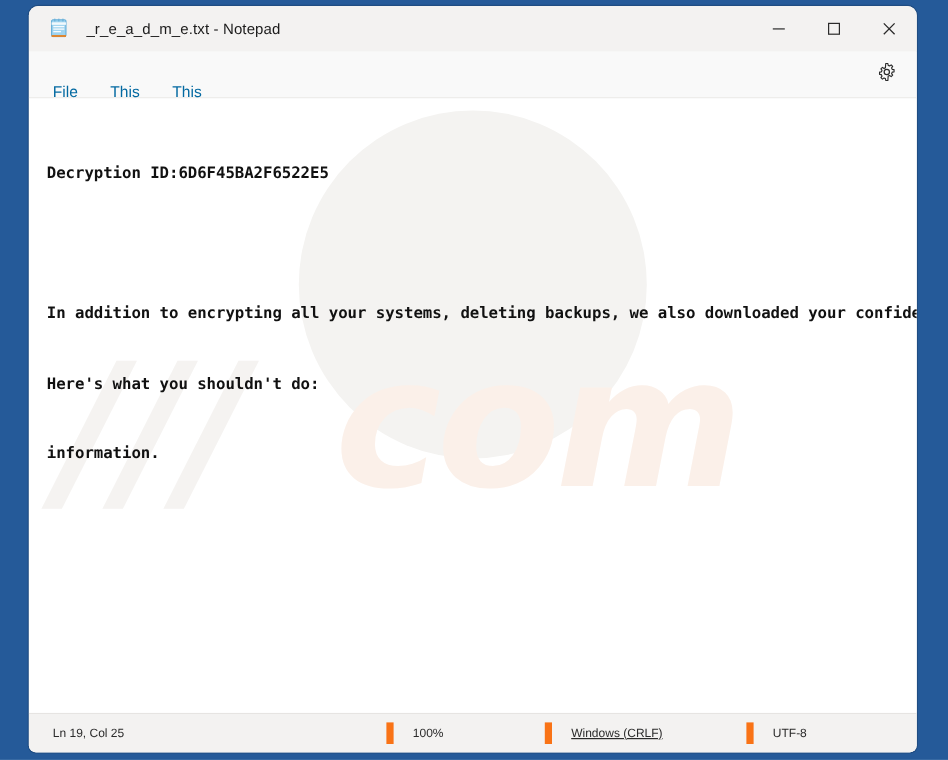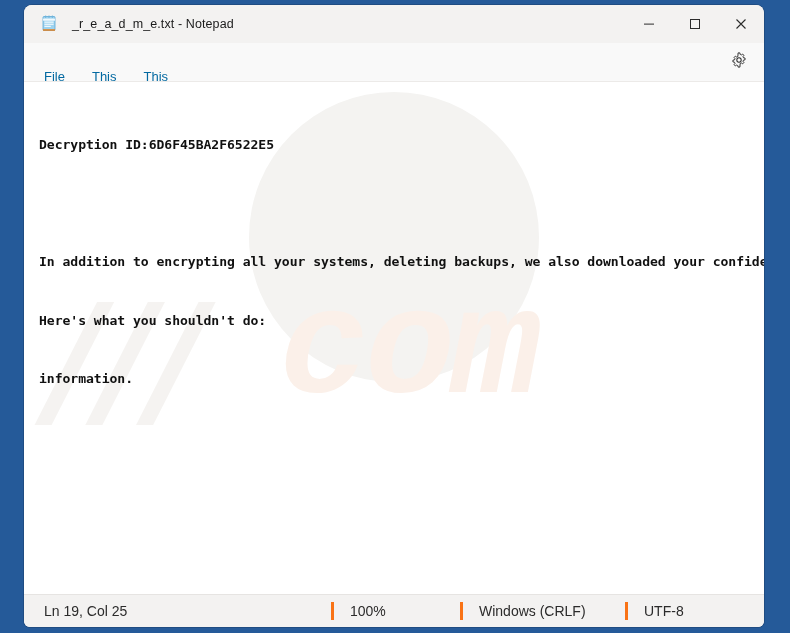--- a/index.html
+++ b/index.html
@@ -140,21 +140,20 @@
   }
   .wm-a {
     left: 25px;
     top: 60px;
     color: #f5f3f1;
   }
   .wm-b {
     left: 255px;
     top: 55px;
     color: #fbf0e9;
-    font-family: Liberation Mono, monospace;
   }
   .wm-circle {
     position: absolute;
     left: 225px;
     top: -120px;
     width: 290px;
     height: 290px;
     border-radius: 50%;
     background: #f4f3f1;
   }
@@ -172,37 +171,37 @@
   .editor .ln { display: block; min-height: 19.5px; font-weight: bold; }
 
   
   .statusbar {
     height: 32px;
     background: #f3f2f1;
     border-top: 1px solid #e6e4e2;
     display: flex;
     align-items: center;
     flex: 0 0 auto;
-    font-size: 14px;
+    font-size: 10px;
     color: #2b2b2b;
   }
   .sb-pos { padding-left: 20px; flex: 0 0 auto; }
   .sb-spacer { flex: 1 1 auto; }
   .sb-cell {
     flex: 0 0 auto;
     padding: 0 0 0 0;
     display: flex;
     align-items: center;
     justify-content: flex-start;
     height: 18px;
-    border-left: 3px solid #f97316;
+    border-left: 6px solid #f97316;
     padding-left: 16px;
   }
   .sb-zoom { width: 110px; }
-  .sb-eol  { width: 146px; }
+  .sb-eol  { width: 146px; text-decoration: underline; }
   .sb-enc  { width: 120px; }
 </style>
 </head>
 <body>
 
 <div id="desktop">
 
   <div id="notepad-window">
 
     <div class="titlebar">

